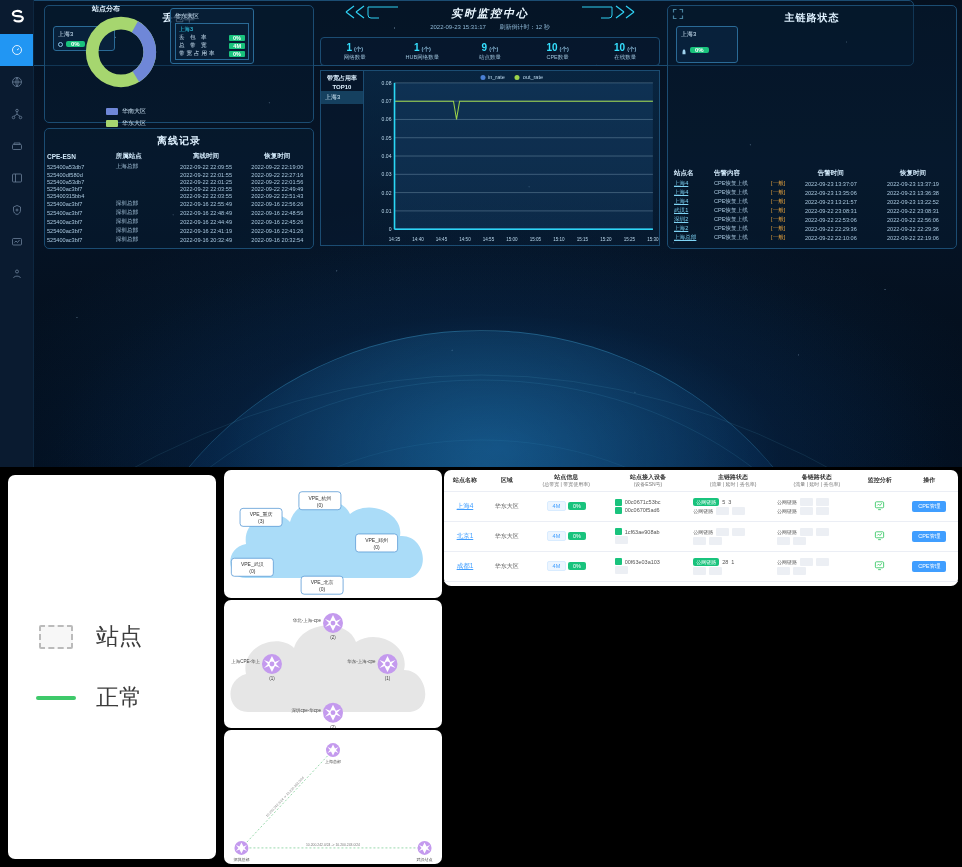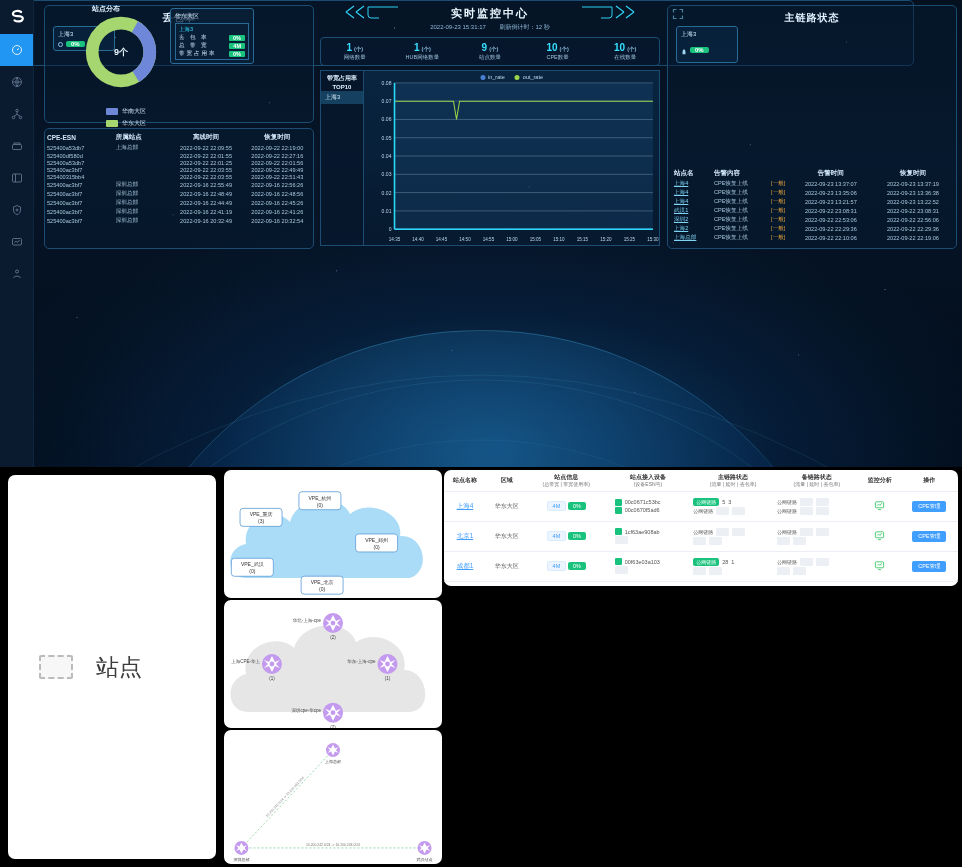--- a/index.html
+++ b/index.html
@@ -235,20 +235,21 @@
     <div class="chipbox">
       <div class="nm">上海3</div>
       <div class="row">
         <span class="dot-o"></span>
         <span class="badge-g">0%</span>
       </div>
     </div>
   </div>
 
   <div class="panel" id="offline-panel">
+    <div class="panel-title">离线记录</div>
     <table class="mini">
       <thead>
           <tr id="off-head">
             <th class="c-esn">CPE-ESN</th>
             <th class="c-site">所属站点</th>
             <th class="c-t1" style="text-align: center;">离线时间</th>
             <th class="c-t2" style="text-align: center;">恢复时间</th>
           </tr>
         </thead>
       <tbody id="off-body">
@@ -310,21 +311,21 @@
             <td class="c-esn">525400ac3bf7</td>
             <td class="c-site">深圳总部</td>
             <td class="c-t1" style="text-align: center;">2022-09-16 20:32:49</td>
             <td class="c-t2" style="text-align: center;">2022-09-16 20:32:54</td>
           </tr>
         </tbody>
     </table>
   </div>
 
   <div id="center">
-    <div style="position:relative;">
+    <div style="position:relative;font-style:italic;">
       <svg class="hdr-deco" style="left:24px;" viewBox="0 0 58 14">
         <path d="M2 7L10 1M2 7L10 13M12 7L20 1M12 7L20 13" stroke="#2fd0f2" stroke-width="1.2" fill="none"></path>
         <path d="M24 2h30" stroke="#2fd0f2" stroke-width="1" fill="none"></path>
         <path d="M24 2v8a3 3 0 003 3h8" stroke="#2fd0f2" stroke-width="1" fill="none"></path>
       </svg>
       <svg class="hdr-deco" style="right:24px;" viewBox="0 0 58 14">
         <path d="M56 7L48 1M56 7L48 13M46 7L38 1M46 7L38 13" stroke="#2fd0f2" stroke-width="1.2" fill="none"></path>
         <path d="M34 2H4" stroke="#2fd0f2" stroke-width="1" fill="none"></path>
         <path d="M34 2v8a3 3 0 01-3 3h-8" stroke="#2fd0f2" stroke-width="1" fill="none"></path>
       </svg>
@@ -491,21 +492,20 @@
     </table>
   </div>
 
   <div id="dist-panel">
     <div class="vtab">重点监控网络</div>
     <div class="donut-title">站点分布</div>
     <svg class="donut" viewBox="0 0 42 42">
       <circle cx="21" cy="21" r="15.915" fill="none" stroke="#a6d66f" stroke-width="7"></circle>
       <circle id="donut-seg" cx="21" cy="21" r="15.915" fill="none" stroke="#6f87d8" stroke-width="7" stroke-dasharray="33.3 66.7" stroke-dashoffset="-8" transform="rotate(-90 21 21)"></circle>
     </svg>
-    <div class="donut-ctr">9个</div>
     <div class="dlegend" id="dlegend">
         <div>
           <i style="background:#6f87d8"></i>
           <span>华南大区</span>
         </div>
         <div>
           <i style="background:#a6d66f"></i>
           <span>华东大区</span>
         </div>
       </div>
@@ -533,20 +533,26 @@
 </div>
 
 <div id="bottom">
 
   <div class="card" id="legend-card">
       <div class="lg-row">
         <span class="lg-ico">
           <span class="sw-site"></span>
         </span>
         <span class="lg-txt">站点</span>
+      </div>
+      <div class="lg-row">
+        <span class="lg-ico">
+          <span class="sw-line" style="background:#3ec96a"></span>
+        </span>
+        <span class="lg-txt">正常</span>
       </div>
     </div>
 
   <div class="card" id="topo1">
     <svg width="218" height="128" viewBox="0 0 218 128">
       <path d="M22 108 C2 108 0 78 22 74 C18 48 52 36 66 52 C72 26 116 22 126 44 C146 28 180 44 176 66 C200 64 208 100 186 108 Z" fill="#aadcf8"></path>
       <g id="vpe-nodes">
           <rect x="74.92" y="21.72" width="42" height="18" rx="3" fill="#fff" stroke="#5b9bd5" stroke-width="0.8"></rect>
           <text x="95.92" y="29.72" fill="#333" font-size="5" text-anchor="middle">VPE_杭州</text>
           <text x="95.92" y="36.72" fill="#333" font-size="5" text-anchor="middle">(0)</text>

